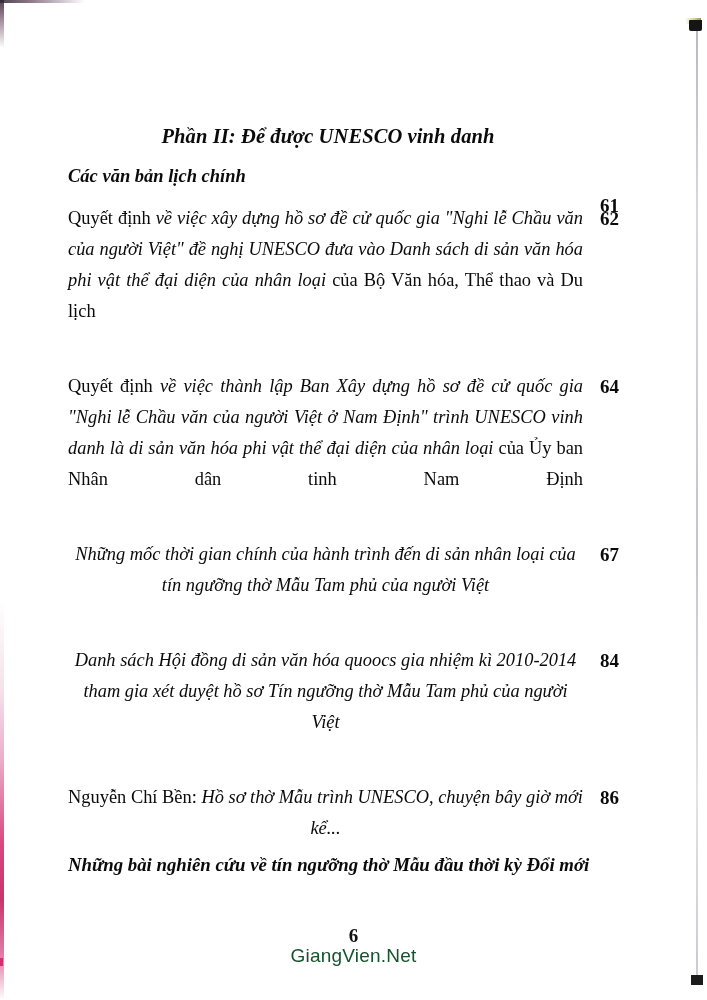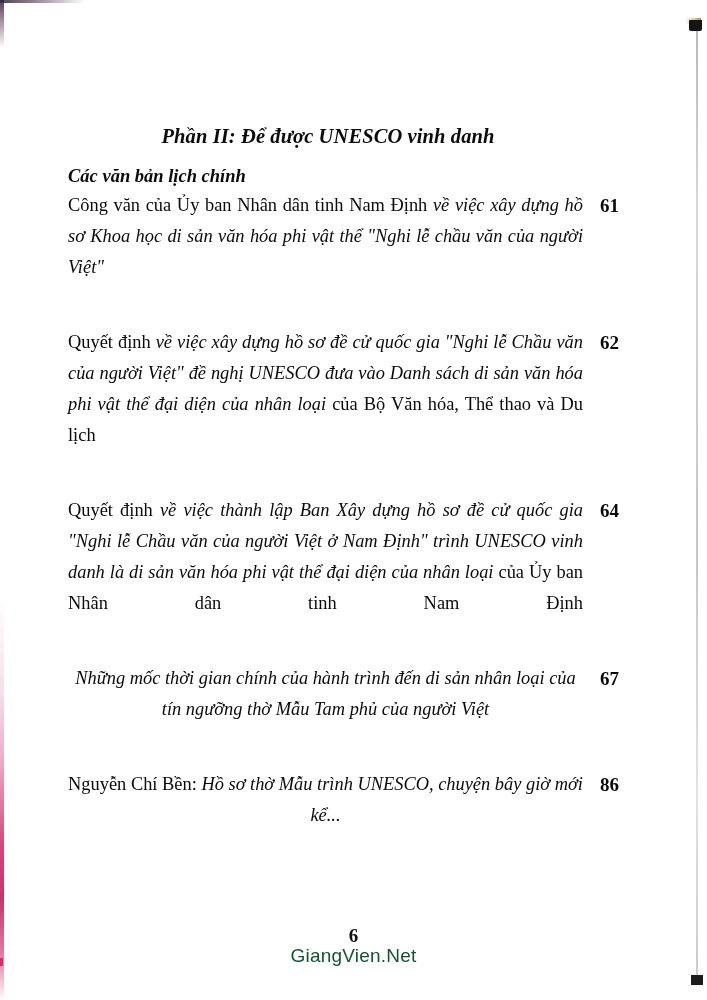--- a/index.html
+++ b/index.html
@@ -235,47 +235,51 @@
 
   <div class="content">
 
     <h1 class="part-title">Phần II: Để được UNESCO vinh danh</h1>
 
     <h2 class="section-title">Các văn bản lịch chính</h2>
 
     <div class="entries">
 
       <div class="entry">
-        <span class="entry-text"><span class="rm">Công văn của Ủy ban Nhân dân tinh Nam Định </span>về việc xây dựng hồ sơ Khoa học di sản văn hóa phi vật thể "Nghi lễ chầu văn của người Việt"</span>
         <span class="entry-page">61</span>
       </div>
 
       <div class="entry">
         <span class="entry-text"><span class="rm">Quyết định </span>về việc xây dựng hồ sơ đề cử quốc gia "Nghi lễ Chầu văn của người Việt" đề nghị UNESCO đưa vào Danh sách di sản văn hóa phi vật thể đại diện của nhân loại<span class="rm"> của Bộ Văn hóa, Thể thao và Du lịch</span></span>
         <span class="entry-page">62</span>
       </div>
 
       <div class="entry">
         <span class="entry-text"><span class="rm">Quyết định </span>về việc thành lập Ban Xây dựng hồ sơ đề cử quốc gia "Nghi lễ Chầu văn của người Việt ở Nam Định" trình UNESCO vinh danh là di sản văn hóa phi vật thể đại diện của nhân loại<span class="rm"> của Ủy ban Nhân dân tinh Nam Định</span></span>
         <span class="entry-page">64</span>
       </div>
 
       <div class="entry">
         <span class="entry-text nojustify">Những mốc thời gian chính của hành trình đến di sản nhân loại của tín ngưỡng thờ Mẫu Tam phủ của người Việt</span>
         <span class="entry-page">67</span>
       </div>
 
+      <div class="entry">
+        <span class="entry-text nojustify">Danh sách Hội đồng di sản văn hóa quoocs gia nhiệm kì 2010-2014 tham gia xét duyệt hồ sơ Tín ngưỡng thờ Mẫu Tam phủ của người Việt</span>
+        <span class="entry-page">84</span>
+      </div>
 
       <div class="entry">
         <span class="entry-text nojustify"><span class="rm">Nguyễn Chí Bền: </span>Hồ sơ thờ Mẫu trình UNESCO, chuyện bây giờ mới kể...</span>
         <span class="entry-page">86</span>
       </div>
 
     </div>
 
+    <h2 class="closing-heading">Những bài nghiên cứu về tín ngưỡng thờ Mẫu đầu thời kỳ Đổi mới</h2>
 
   </div>
 
   <div class="folio">6</div>
 
   <div class="watermark">GiangVien.Net</div>
 
 </div>
 
 </body></html>

